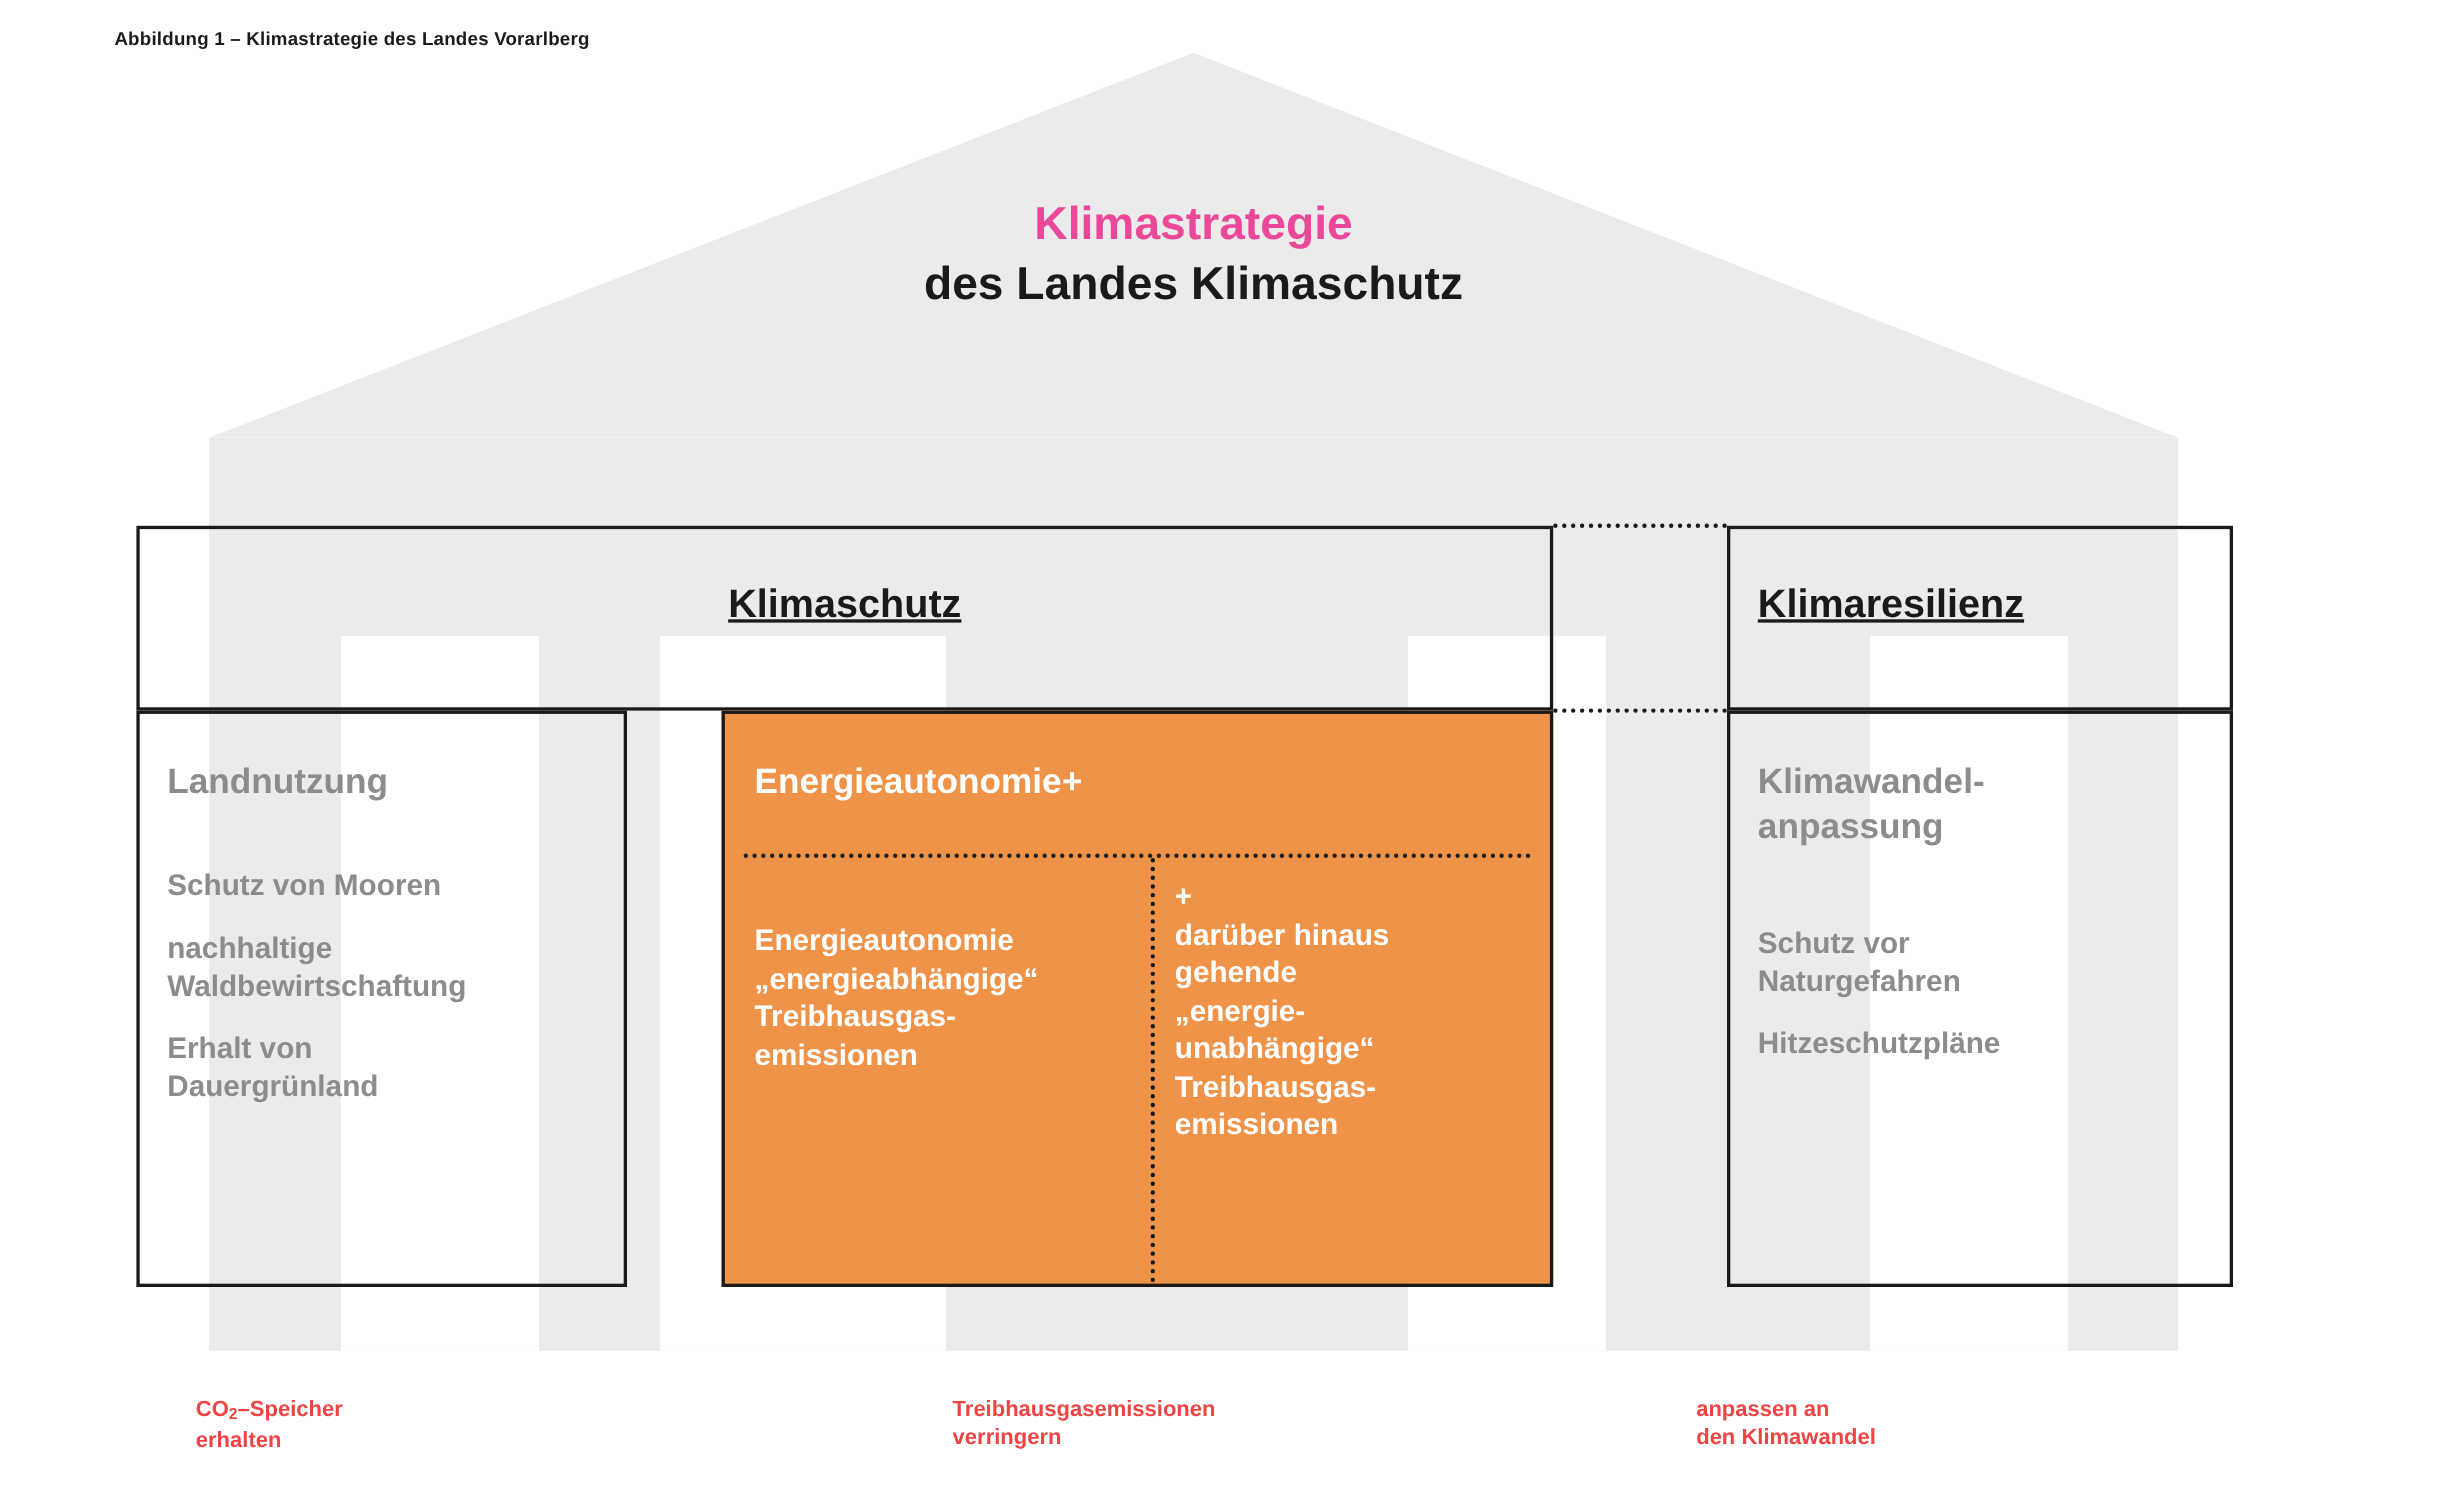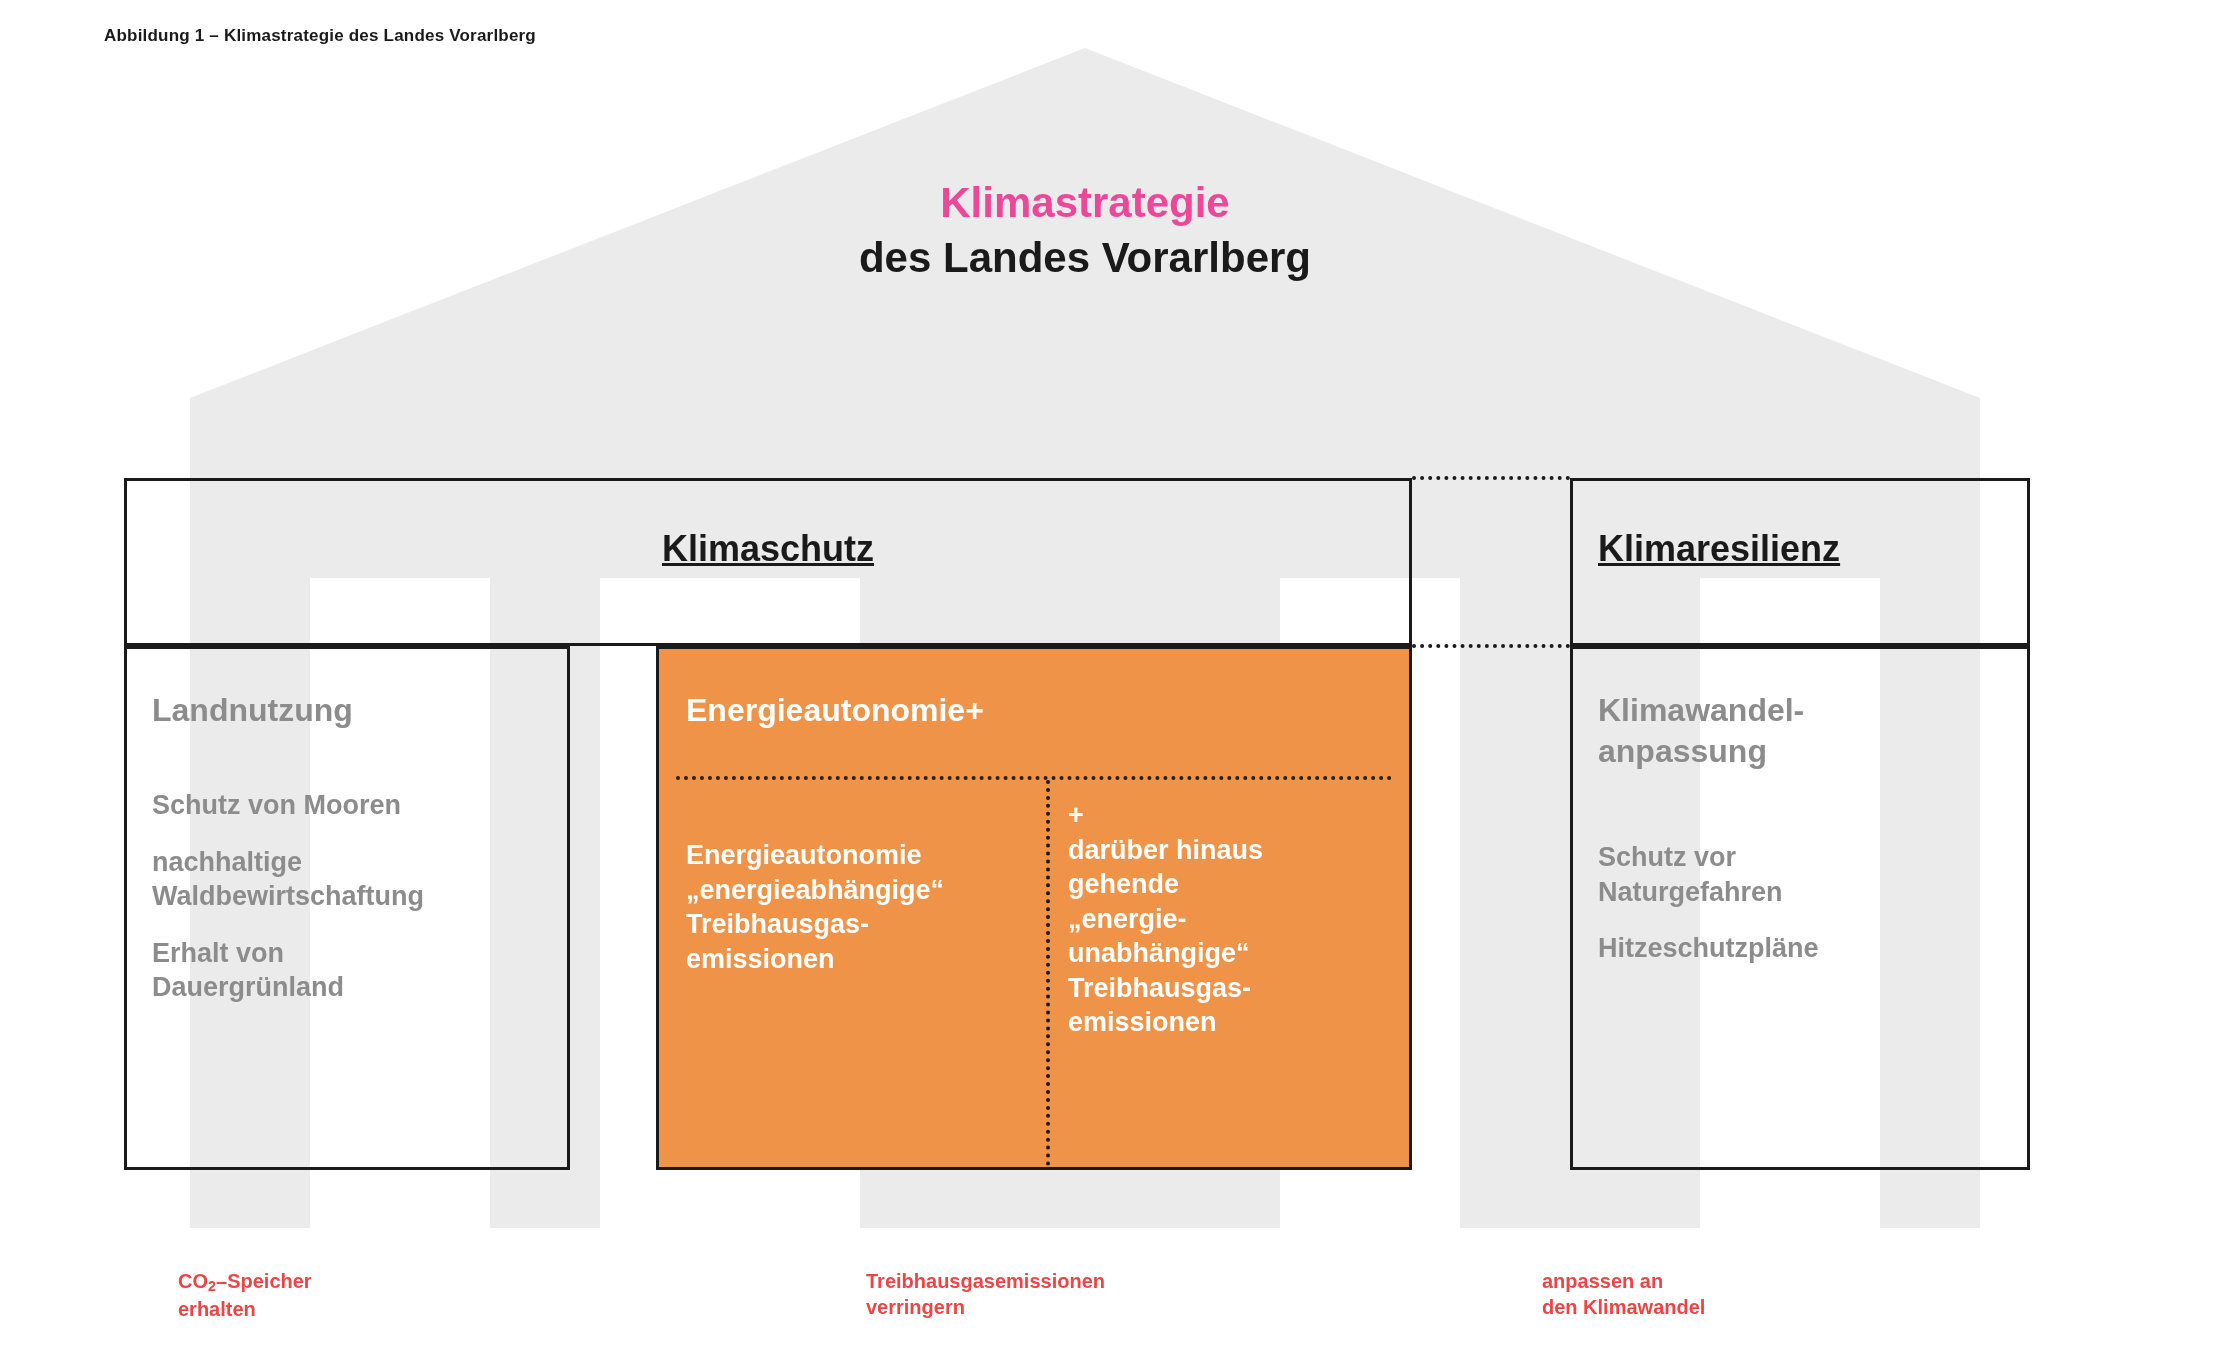--- a/index.html
+++ b/index.html
@@ -200,21 +200,21 @@
   <div class="caption">Abbildung 1 – Klimastrategie des Landes Vorarlberg</div>
 
   <div class="roof">
     <svg width="1790" height="350" viewBox="0 0 1790 350" xmlns="http://www.w3.org/2000/svg">
       <polygon points="895,0 1790,350 0,350" fill="#ebebeb"></polygon>
     </svg>
   </div>
 
   <div style="position:absolute;left:190px;top:175px;width:1790px;text-align:center;">
     <div style="font-size:42px;font-weight:bold;color:#ec4899;line-height:1.32;">Klimastrategie</div>
-    <div style="font-size:42px;font-weight:bold;color:#1a1a1a;line-height:1.32;">des Landes Vorarlberg</div>
+    <div style="font-size:42px;font-weight:bold;color:#1a1a1a;line-height:1.32;">des Landes Klimaschutz</div>
   </div>
 
   <div class="house-body"></div>
   <div class="notch" style="left:310px;top:578px;width:180px;height:650px;"></div>
   <div class="notch" style="left:600px;top:578px;width:260px;height:650px;"></div>
   <div class="notch" style="left:1280px;top:578px;width:180px;height:650px;"></div>
   <div class="notch" style="left:1700px;top:578px;width:180px;height:650px;"></div>
 
   <div class="box klimaschutz-box"></div>
   <div class="box klimaresilienz-box"></div>

